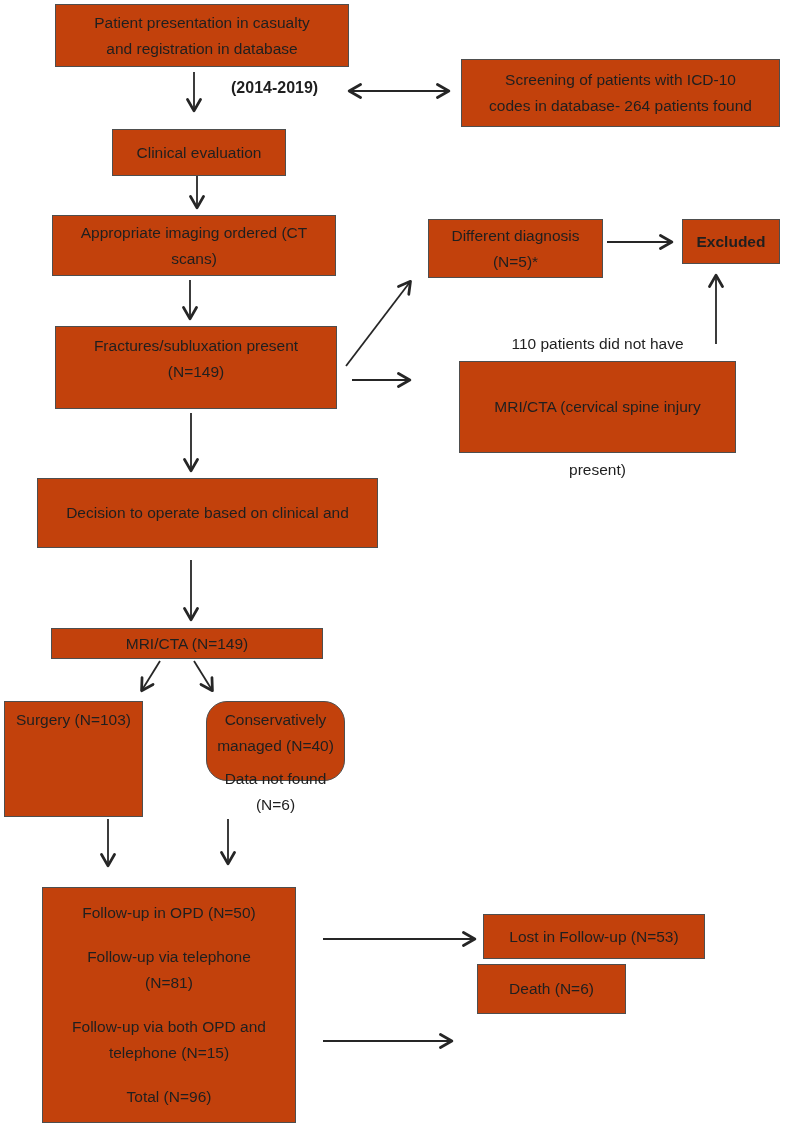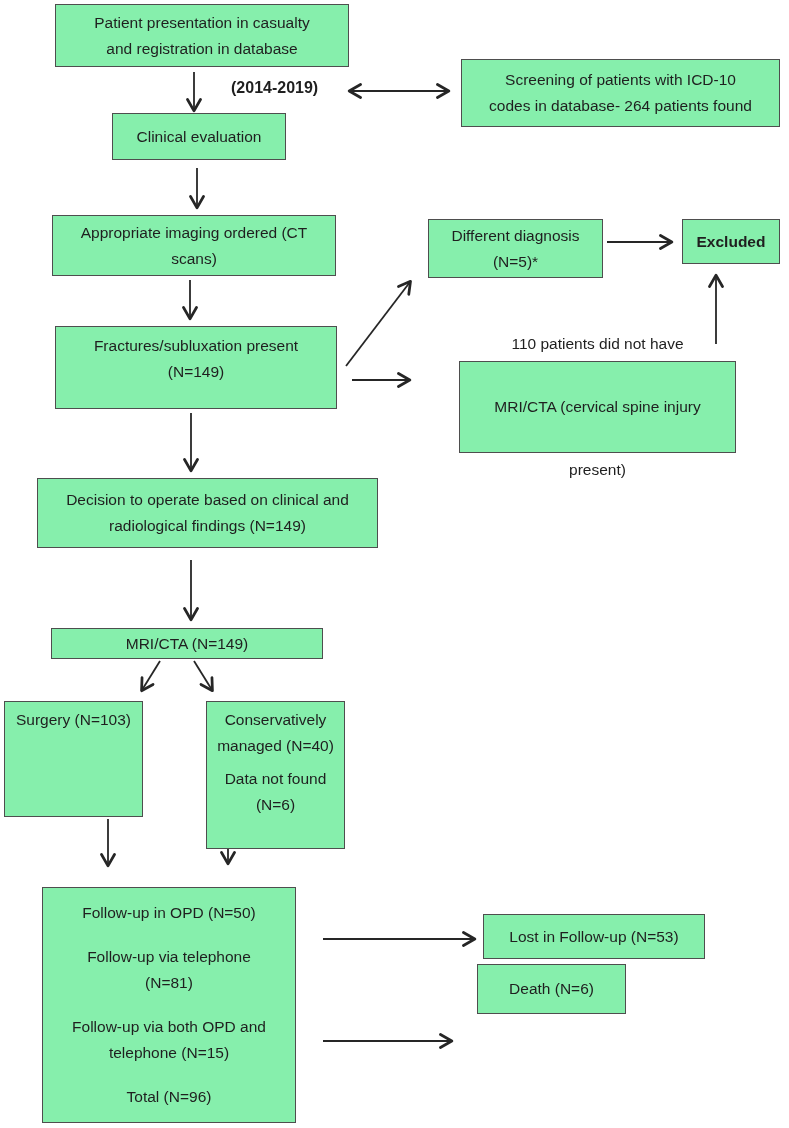--- a/index.html
+++ b/index.html
@@ -16,21 +16,21 @@
     position: absolute;
     inset: 0;
     width: 789px;
     height: 1128px;
     pointer-events: none;
   }
   .node {
     position: absolute;
     box-sizing: border-box;
     border: 1.6px solid var(--border, #4e4e4e);
-    background: #86efac;
+    background: #c2410c;
     display: flex;
     flex-direction: column;
     align-items: center;
     justify-content: center;
     text-align: center;
     font-size: 15.5px;
     line-height: 26px;
     color: var(--text, #1f1f1f);
   }
   .node.top { justify-content: flex-start; }
@@ -86,21 +86,21 @@
   <div class="node" style="left:55px; top:4px; width:294px; height:63px;">
     <div class="ln">Patient presentation in casualty</div>
     <div class="ln">and registration in database</div>
   </div>
 
   <div class="node" style="left:461px; top:59px; width:319px; height:68px;">
     <div class="ln">Screening of patients with ICD-10</div>
     <div class="ln">codes in database- 264 patients found</div>
   </div>
 
-  <div class="node" style="left:112px; top:113px; width:174px; height:47px;">
+  <div class="node" style="left:112px; top:129px; width:174px; height:47px;">
     <div class="ln">Clinical evaluation</div>
   </div>
 
   <div class="node" style="left:52px; top:215px; width:284px; height:61px;">
     <div class="ln">Appropriate imaging ordered (CT</div>
     <div class="ln">scans)</div>
   </div>
 
   <div class="node top pad6" style="left:55px; top:326px; width:282px; height:83px;">
     <div class="ln">Fractures/subluxation present</div>
@@ -117,32 +117,31 @@
   </div>
 
   <div class="node" style="left:459px; top:361px; width:277px; height:92px;gap:37px;">
     <div class="ln">110 patients did not have</div>
     <div class="ln">MRI/CTA (cervical spine injury</div>
     <div class="ln">present)</div>
   </div>
 
   <div class="node" style="left:37px; top:478px; width:341px; height:70px;">
     <div class="ln">Decision to operate based on clinical and</div>
-    <div class="ln">radiological findings (N=149)</div>
   </div>
 
   <div class="node" style="left:51px; top:628px; width:272px; height:31px;">
     <div class="ln">MRI/CTA (N=149)</div>
   </div>
 
   <div class="node top pad5" style="left:4px; top:701px; width:139px; height:116px;">
     <div class="ln">Surgery (N=103)</div>
   </div>
 
-  <div class="node top pad5 cons" style="left:206px; top:701px; width:139px; height:148px;">
+  <div class="node top pad5 cons" style="left:206px; top:701px; width:139px; height:80px;border-radius:21px;">
     <div class="ln">Conservatively</div>
     <div class="ln">managed (N=40)</div>
     <div class="ln gap7">Data not found</div>
     <div class="ln">(N=6)</div>
   </div>
 
   <div class="node top pad12" style="left:42px; top:887px; width:254px; height:236px;">
     <div class="ln">Follow-up in OPD (N=50)</div>
     <div class="ln gap18">Follow-up via telephone</div>
     <div class="ln">(N=81)</div>

